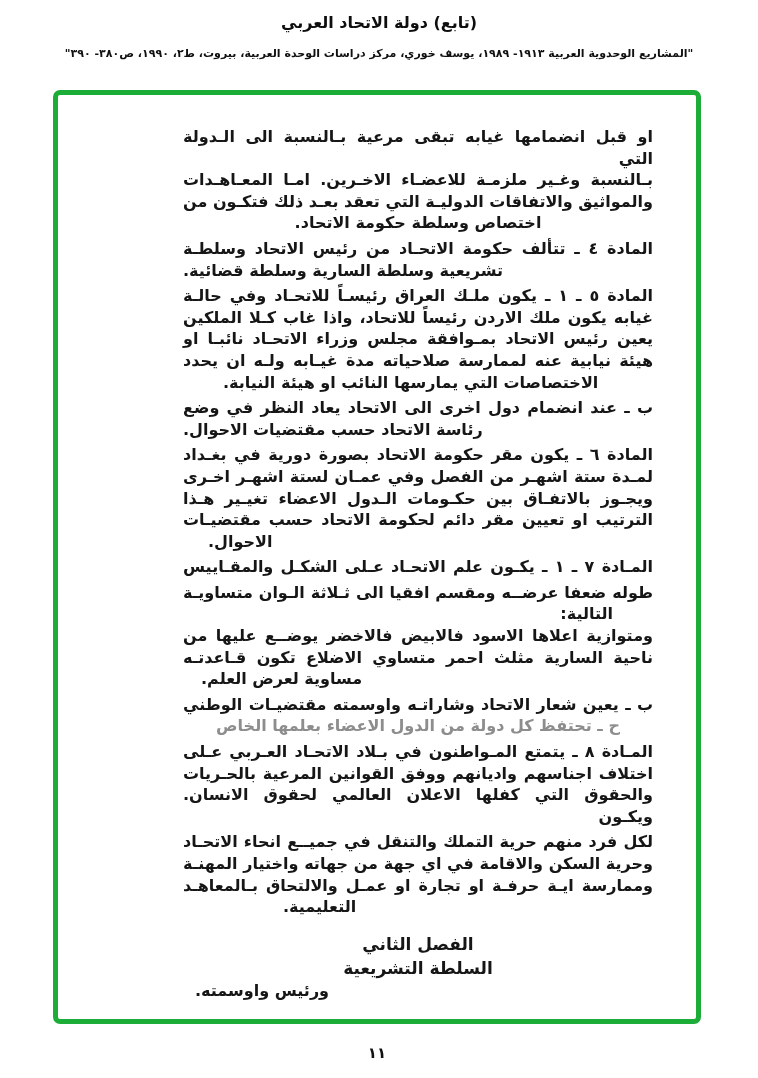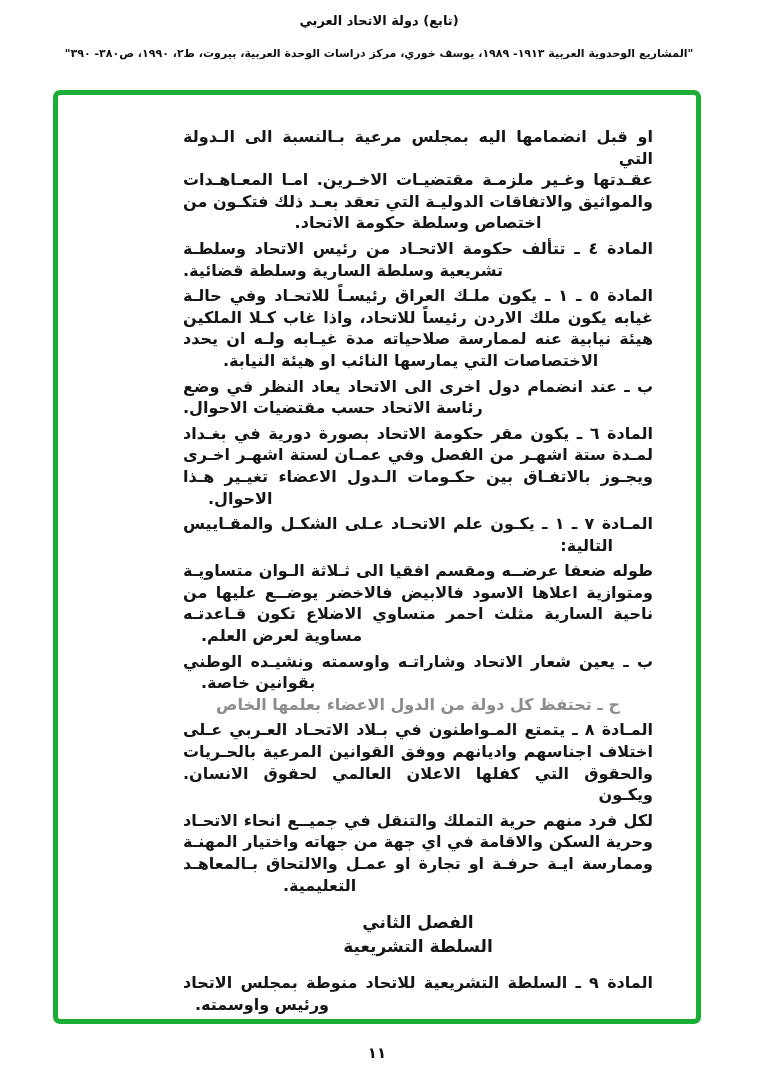--- a/index.html
+++ b/index.html
@@ -3,21 +3,21 @@
 <meta charset="utf-8">
 <style>
   html,body { margin:0; padding:0; background:#ffffff; }
   body {
     width:758px; height:1078px; position:relative; overflow:hidden;
     font-family:"DejaVu Sans", sans-serif; color:#141414;
   }
   .page-title {
     position:absolute; top:13px; left:0; right:0;
     text-align:center; direction:rtl;
-    font-size:13px; font-weight:bold; color:#0e0e0e;
+    font-size:16px; font-weight:bold; color:#0e0e0e;
   }
   .citation {
     position:absolute; top:47px; left:0; right:0;
     text-align:center; direction:rtl;
     font-size:11px; font-weight:bold; color:#101010;
     letter-spacing:0;
   }
   .frame {
     position:absolute; left:53px; top:90px;
     width:638px; height:924px;
@@ -44,52 +44,52 @@
 </style>
 </head>
 <body>
 
 <div class="page-title">(تابع) دولة الاتحاد العربي</div>
 
 <div class="citation">"المشاريع الوحدوية العربية ١٩١٣- ١٩٨٩، يوسف خوري، مركز دراسات الوحدة العربية، بيروت، ط٢، ١٩٩٠، ص٣٨٠- ٣٩٠"</div>
 
 <div class="frame" style="border-color: rgb(28, 173, 56);">
   <div class="text-col">
-      <div class="line justify">او قبل انضمامها اليه بمجلس مرعية بـالنسبة الى الـدولة التي</div>
-      <div class="line justify">عقـدتها وغـير ملزمـة مقتضيـات الاخـرين. امـا المعـاهـدات</div>
+      <div class="line justify">او قبل انضمامها غيابه تبقى مرعية بـالنسبة الى الـدولة التي</div>
+      <div class="line justify">بـالنسبة وغـير ملزمـة للاعضـاء الاخـرين. امـا المعـاهـدات</div>
       <div class="line justify">والمواثيق والاتفاقات الدوليـة التي تعقد بعـد ذلك فتكـون من</div>
       <div class="line center">اختصاص وسلطة حكومة الاتحاد.</div>
       <div class="line justify p1">المادة ٤ ـ تتألف حكومة الاتحـاد من رئيس الاتحاد وسلطـة</div>
       <div class="line left">تشريعية وسلطة السارية وسلطة قضائية.</div>
       <div class="line justify p1">المادة ٥ ـ ١ ـ يكون ملـك العراق رئيسـاً للاتحـاد وفي حالـة</div>
       <div class="line justify">غيابه يكون ملك الاردن رئيساً للاتحاد، واذا غاب كـلا الملكين</div>
+      <div class="line justify">يعين رئيس الاتحاد بمـوافقة مجلس وزراء الاتحـاد نائبـا او</div>
       <div class="line justify">هيئة نيابية عنه لممارسة صلاحياته مدة غيـابه ولـه ان يحدد</div>
       <div class="line left" style="padding-left: 40px;">الاختصاصات التي يمارسها النائب او هيئة النيابة.</div>
       <div class="line justify p1">ب ـ عند انضمام دول اخرى الى الاتحاد يعاد النظر في وضع</div>
       <div class="line left">رئاسة الاتحاد حسب مقتضيات الاحوال.</div>
       <div class="line justify p1">المادة ٦ ـ يكون مقر حكومة الاتحاد بصورة دورية في بغـداد</div>
       <div class="line justify">لمـدة ستة اشهـر من الفصل وفي عمـان لستة اشهـر اخـرى</div>
       <div class="line justify">ويجـوز بالاتفـاق بين حكـومات الـدول الاعضاء تغيـير هـذا</div>
+      <div class="line justify">الترتيب او تعيين مقر دائم لحكومة الاتحاد حسب مقتضيـات</div>
       <div class="line left" style="padding-left: 25px;">الاحوال.</div>
       <div class="line justify p1">المـادة ٧ ـ ١ ـ يكـون علم الاتحـاد عـلى الشكـل والمقـاييس</div>
+      <div class="line justify p1">طوله ضعفا عرضــه ومقسم افقيا الى ثـلاثة الـوان متساويـة</div>
       <div class="line right" style="padding-right: 40px;">التالية:</div>
-      <div class="line justify p1">طوله ضعفا عرضــه ومقسم افقيا الى ثـلاثة الـوان متساويـة</div>
       <div class="line justify">ومتوازية اعلاها الاسود فالابيض فالاخضر يوضــع عليها من</div>
       <div class="line justify">ناحية السارية مثلث احمر متساوي الاضلاع تكون قـاعدتـه</div>
       <div class="line left" style="padding-left: 18px;">مساوية لعرض العلم.</div>
-      <div class="line justify p1">ب ـ يعين شعار الاتحاد وشاراتـه واوسمته ونشيـده الوطني</div>
-      <div class="line left" style="padding-left: 18px;">بقوانين خاصة.</div>
+      <div class="line justify p1">ب ـ يعين شعار الاتحاد وشاراتـه واوسمته مقتضيـات الوطني</div>
       <div class="line center faded">ح ـ تحتفظ كل دولة من الدول الاعضاء بعلمها الخاص</div>
       <div class="line justify p1">المـادة ٨ ـ يتمتع المـواطنون في بـلاد الاتحـاد العـربي عـلى</div>
       <div class="line justify">اختلاف اجناسهم واديانهم ووفق القوانين المرعية بالحـريات</div>
       <div class="line justify">والحقوق التي كفلها الاعلان العالمي لحقوق الانسان. ويكـون</div>
       <div class="line justify p1">لكل فرد منهم حرية التملك والتنقل في جميــع انحاء الاتحـاد</div>
       <div class="line justify">وحرية السكن والاقامة في اي جهة من جهاته واختيار المهنـة</div>
       <div class="line justify">وممارسة ايـة حرفـة او تجارة او عمـل والالتحاق بـالمعاهـد</div>
       <div class="line left" style="padding-left: 100px;">التعليمية.</div>
       <div class="line center p2 heading">الفصل الثاني</div>
       <div class="line center heading">السلطة التشريعية</div>
-      <div class="line justify p2">المادة ٩ ـ السلطة التشريعية للاتحاد منوطة بمجلس الاتحاد</div>
       <div class="line left" style="padding-left: 12px;">ورئيس واوسمته.</div>
     </div>
 </div>
 
 <div class="page-number">١١</div>
 
 </body></html>

